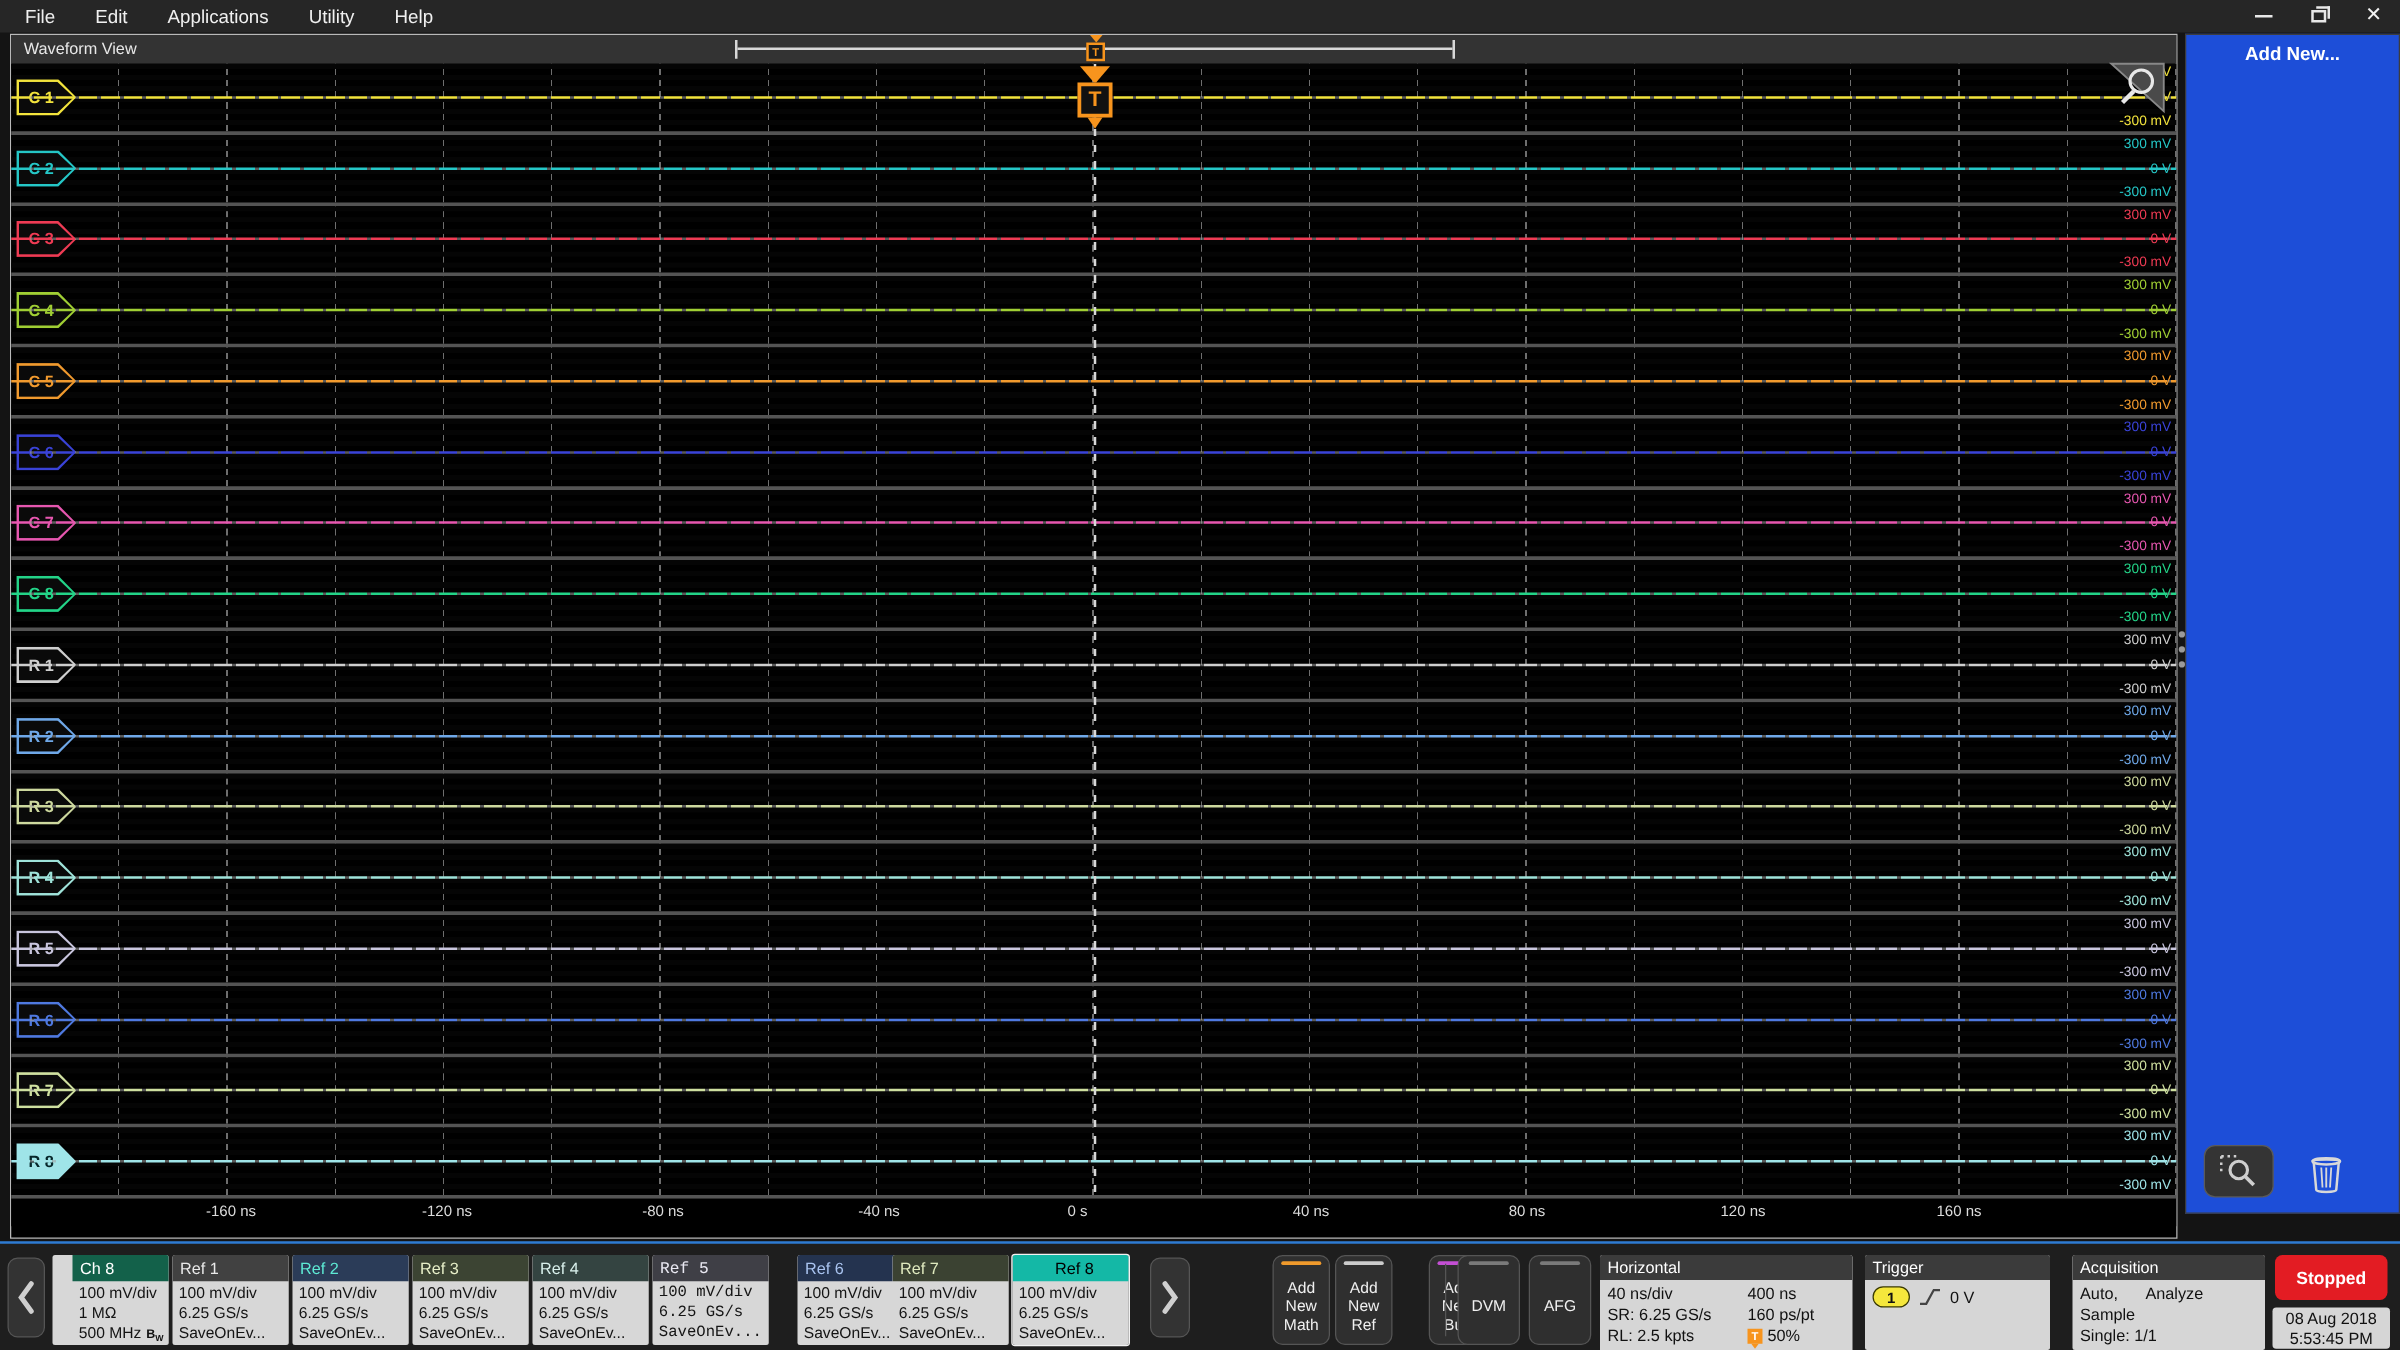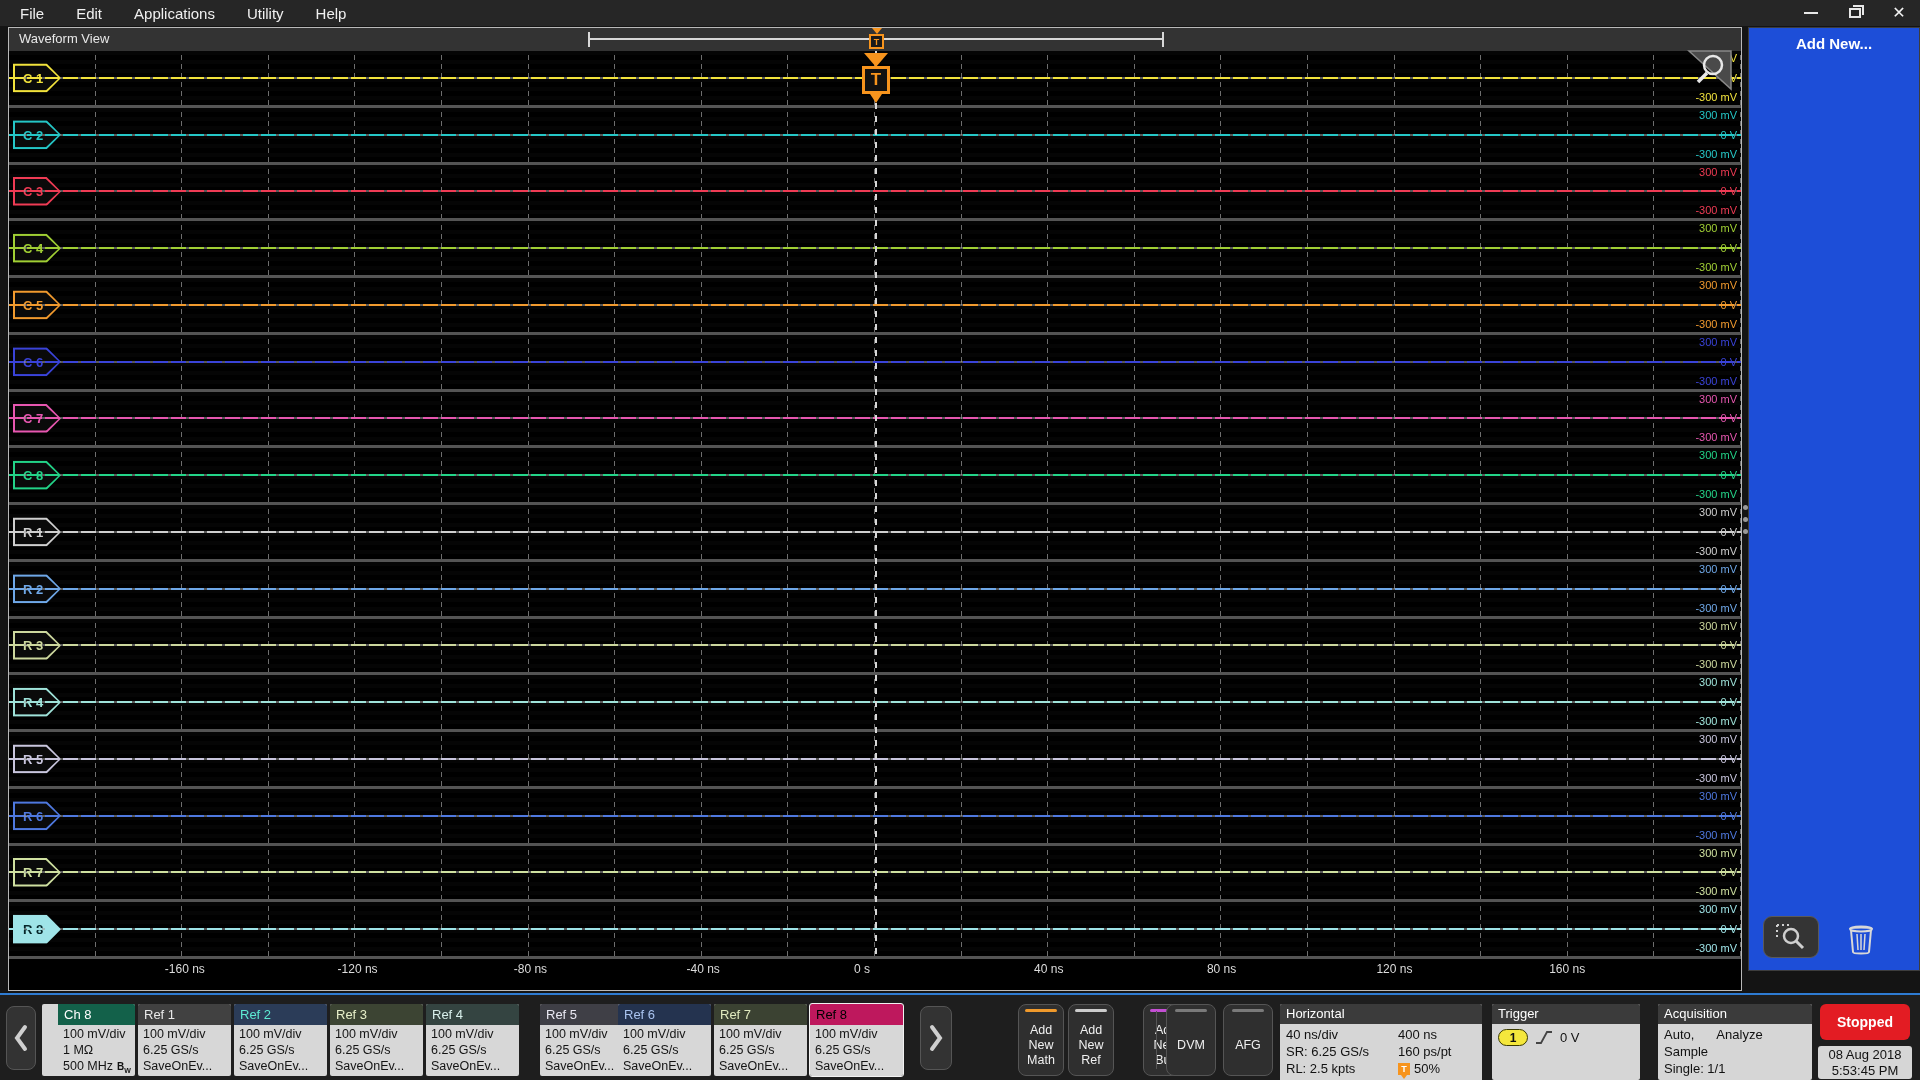--- a/index.html
+++ b/index.html
@@ -397,46 +397,46 @@
           </div>
         </div>
         <div class="tab" style="left: 426px;">
           <div class="tab-head" style="background: rgb(52, 68, 65); color: rgb(217, 240, 236);">Ref 4</div>
           <div class="tab-body">
             <div class="tab-line"><span>100 mV/div</span></div>
             <div class="tab-line"><span>6.25 GS/s</span></div>
             <div class="tab-line"><span>SaveOnEv...</span></div>
           </div>
         </div>
-        <div class="tab" style="left: 540px;">
+        <div class="tab" style="left: 522px; font-family: Liberation Mono, monospace;">
           <div class="tab-head" style="background: rgb(63, 63, 70); color: rgb(233, 232, 242);">Ref 5</div>
           <div class="tab-body">
             <div class="tab-line"><span>100 mV/div</span></div>
             <div class="tab-line"><span>6.25 GS/s</span></div>
             <div class="tab-line"><span>SaveOnEv...</span></div>
           </div>
         </div>
-        <div class="tab" style="left: 618px;">
+        <div class="tab" style="left: 638px;">
           <div class="tab-head" style="background: rgb(36, 51, 79); color: rgb(169, 195, 239);">Ref 6</div>
           <div class="tab-body">
             <div class="tab-line"><span>100 mV/div</span></div>
             <div class="tab-line"><span>6.25 GS/s</span></div>
             <div class="tab-line"><span>SaveOnEv...</span></div>
           </div>
         </div>
         <div class="tab" style="left: 714px;">
           <div class="tab-head" style="background: rgb(59, 66, 50); color: rgb(224, 234, 191);">Ref 7</div>
           <div class="tab-body">
             <div class="tab-line"><span>100 mV/div</span></div>
             <div class="tab-line"><span>6.25 GS/s</span></div>
             <div class="tab-line"><span>SaveOnEv...</span></div>
           </div>
         </div>
         <div class="tab selected" style="left: 810px;">
-          <div class="tab-head" style="background: #be185d; color: rgb(0, 0, 0);">Ref 8</div>
+          <div class="tab-head" style="background: #14b8a6; color: rgb(0, 0, 0); text-align: center;">Ref 8</div>
           <div class="tab-body">
             <div class="tab-line"><span>100 mV/div</span></div>
             <div class="tab-line"><span>6.25 GS/s</span></div>
             <div class="tab-line"><span>SaveOnEv...</span></div>
           </div>
         </div>
       </div>
     <div id="right-scroll">
       <svg width="18" height="30" viewBox="0 0 18 30">
         <polyline points="5,4 13,15 5,26" stroke="#cfcfcf" stroke-width="4" fill="none" stroke-linecap="round"></polyline>

